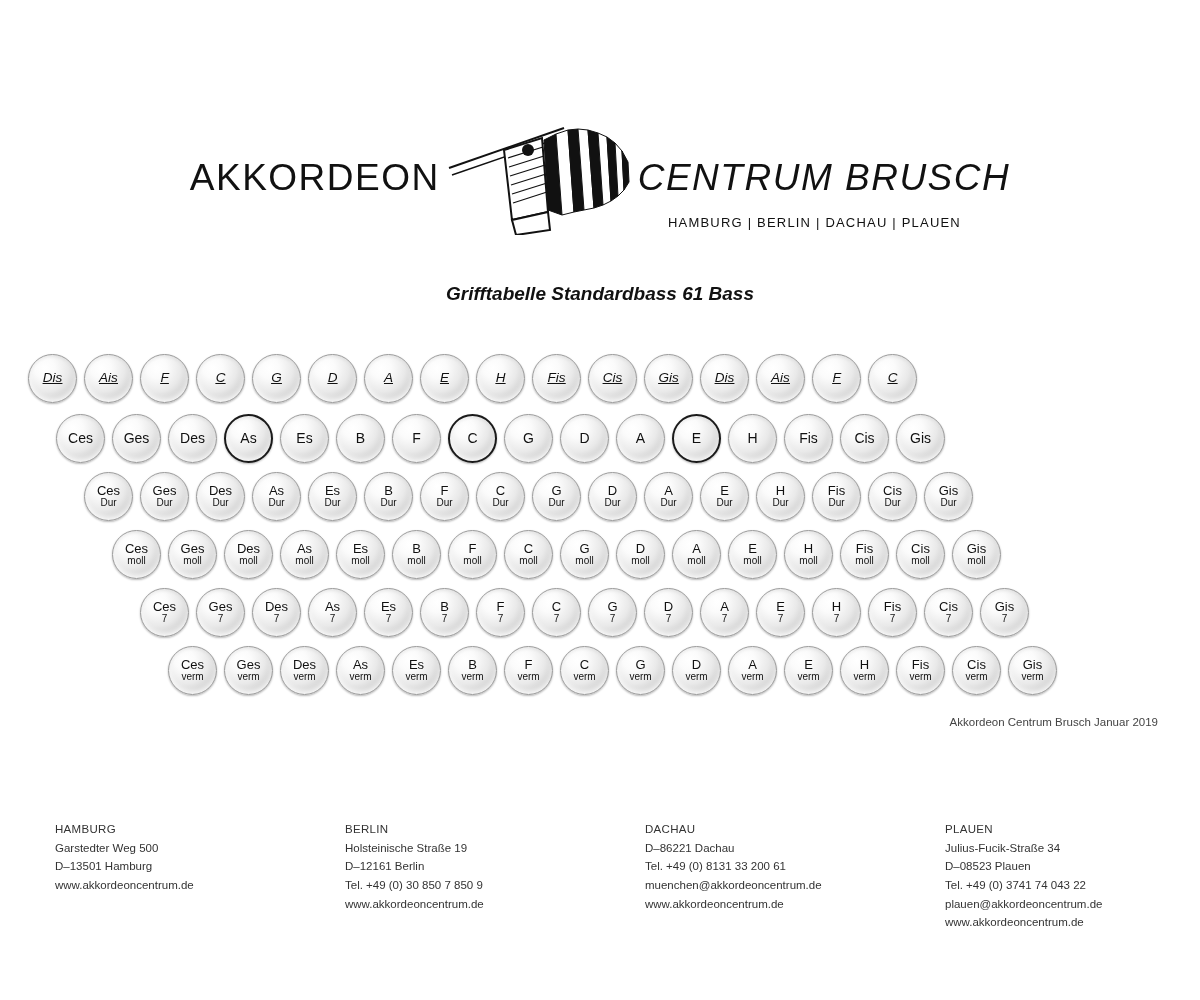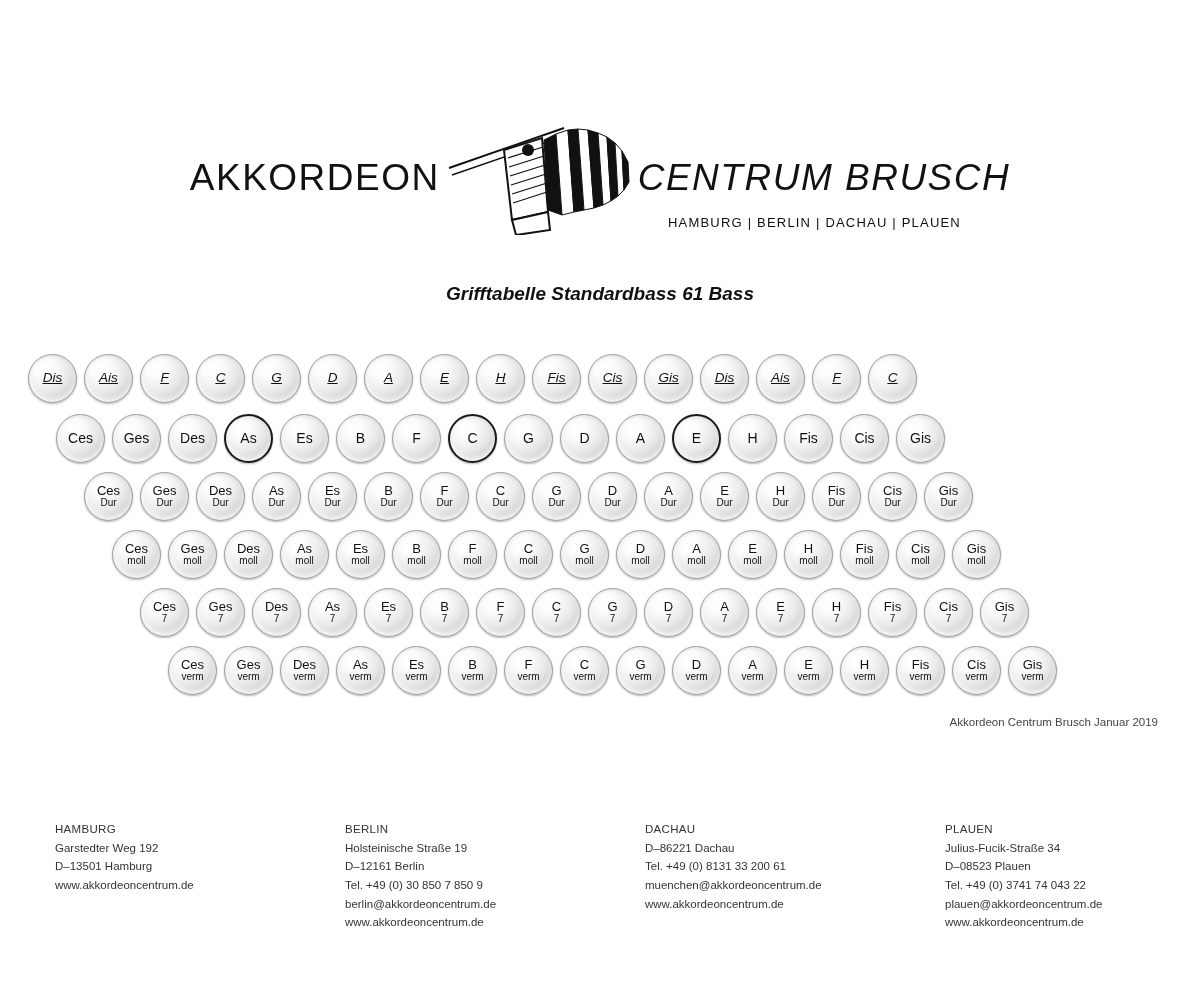--- a/index.html
+++ b/index.html
@@ -562,30 +562,29 @@
         <div class="sub">verm</div>
       </div>
     </div>
   </div>
 
 <div class="credit">Akkordeon Centrum Brusch Januar 2019</div>
 
 <div class="footer">
   <div class="foot-col fc1">
       <div class="city">HAMBURG</div>
-      <div>Garstedter Weg 192</div>
+      <div>Garstedter Weg 500</div>
       <div>D–13501 Hamburg</div>
       <div>www.akkordeoncentrum.de</div>
     </div>
   <div class="foot-col fc2">
       <div class="city">BERLIN</div>
       <div>Holsteinische Straße 19</div>
       <div>D–12161 Berlin</div>
       <div>Tel. +49 (0) 30 850 7 850 9</div>
-      <div>berlin@akkordeoncentrum.de</div>
       <div>www.akkordeoncentrum.de</div>
     </div>
   <div class="foot-col fc3">
       <div class="city">DACHAU</div>
       <div>D–86221 Dachau</div>
       <div>Tel. +49 (0) 8131 33 200 61</div>
       <div>muenchen@akkordeoncentrum.de</div>
       <div>www.akkordeoncentrum.de</div>
     </div>
   <div class="foot-col fc4">

